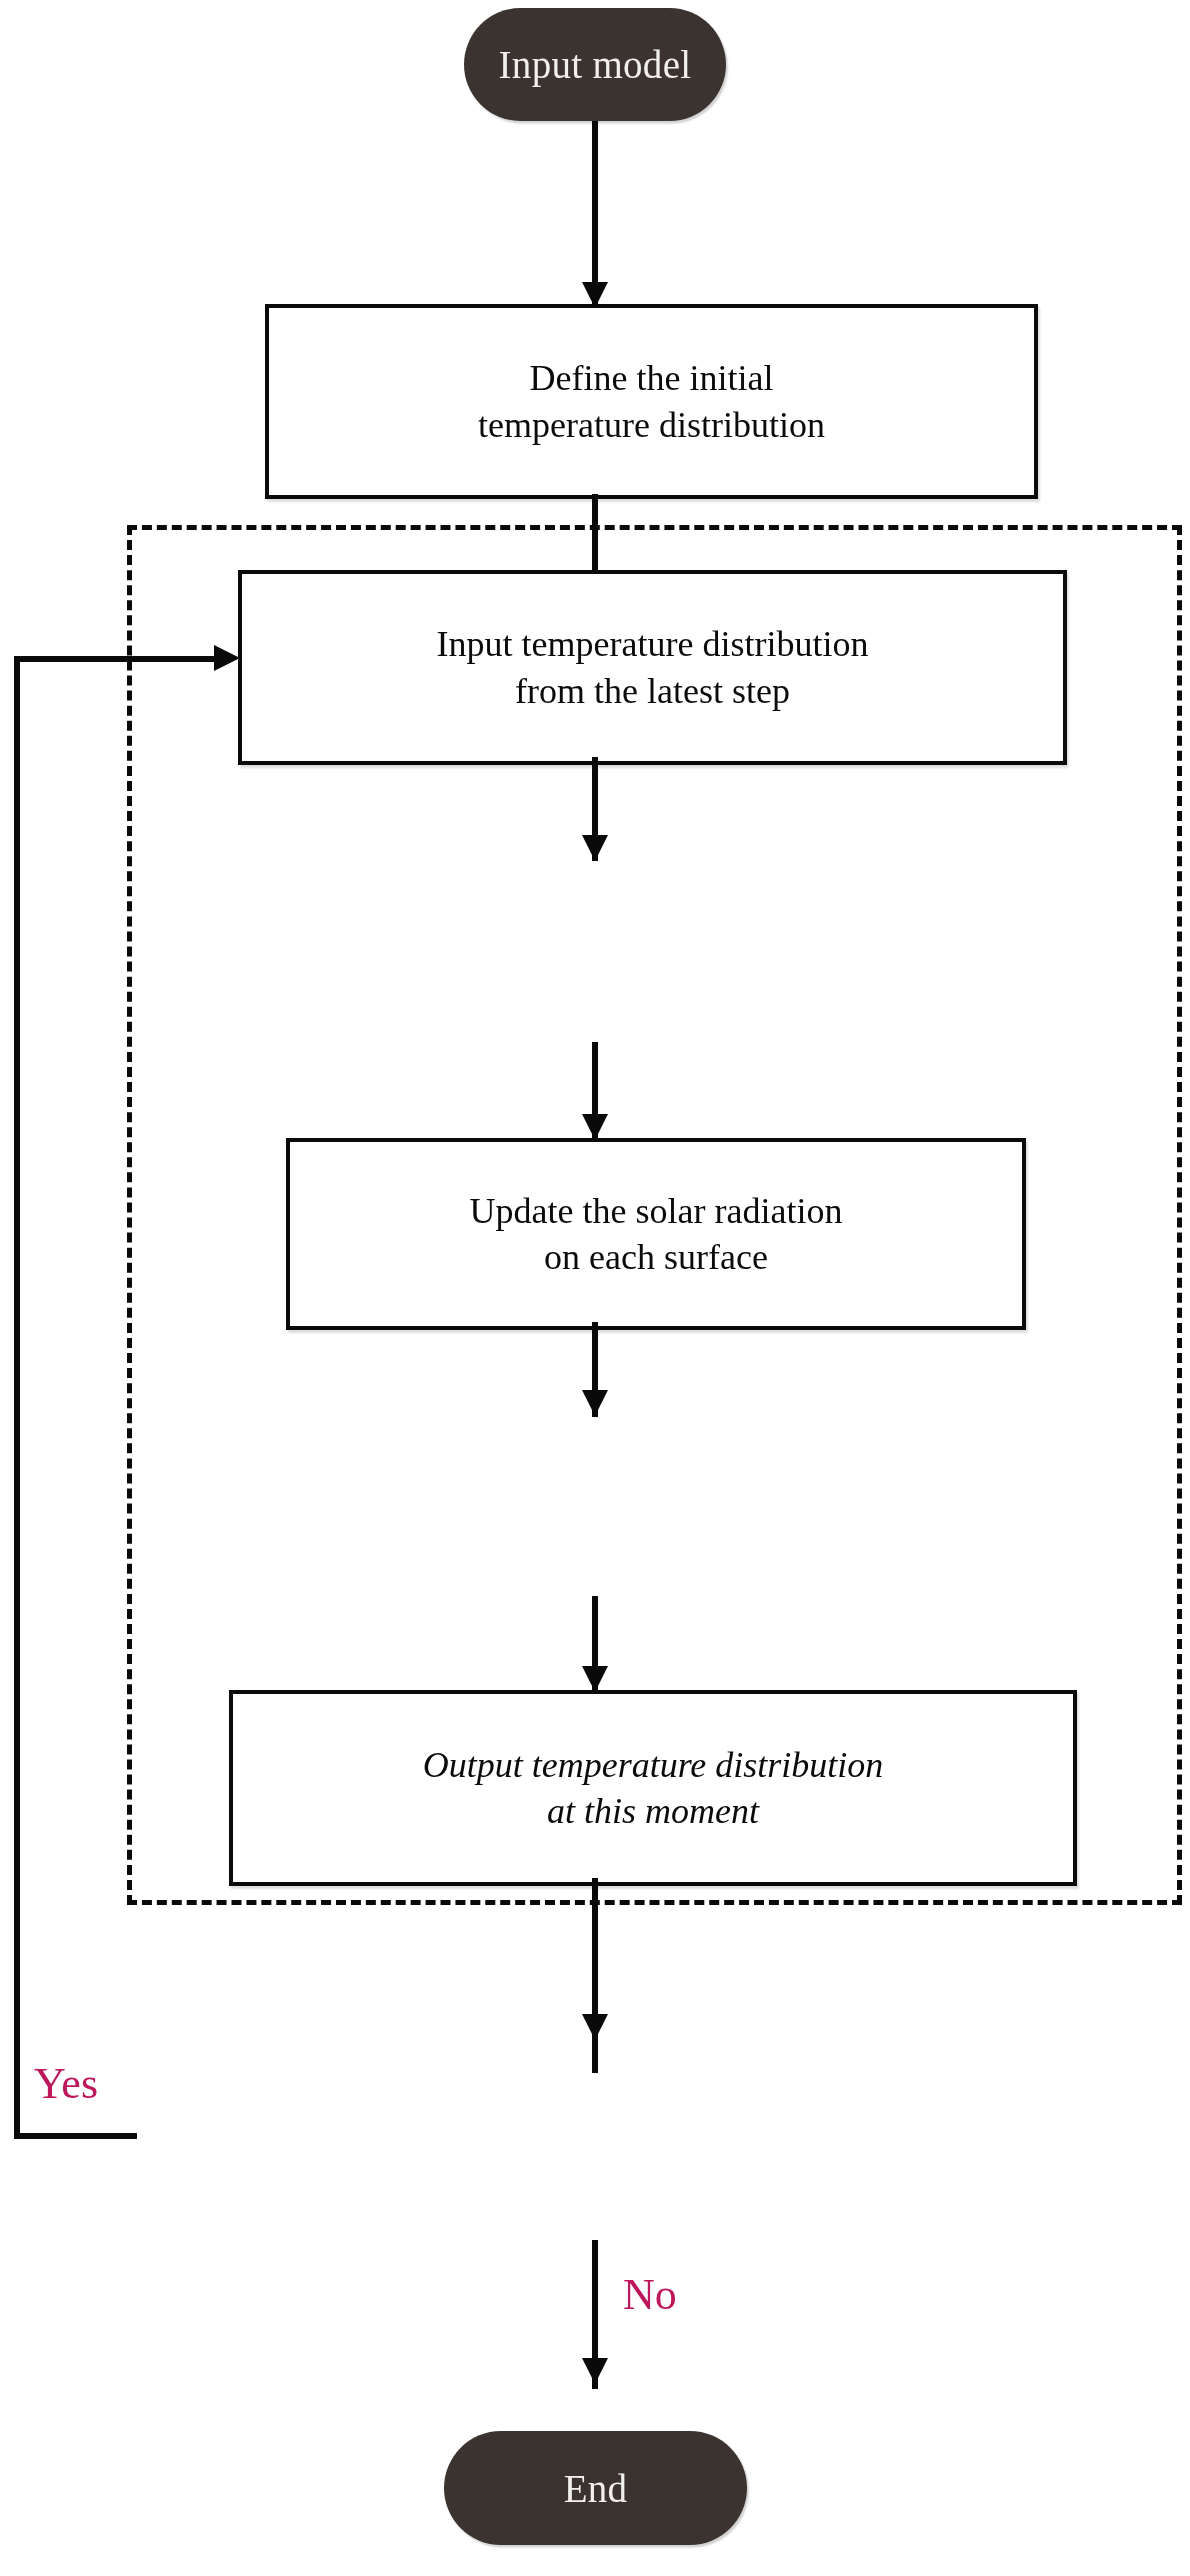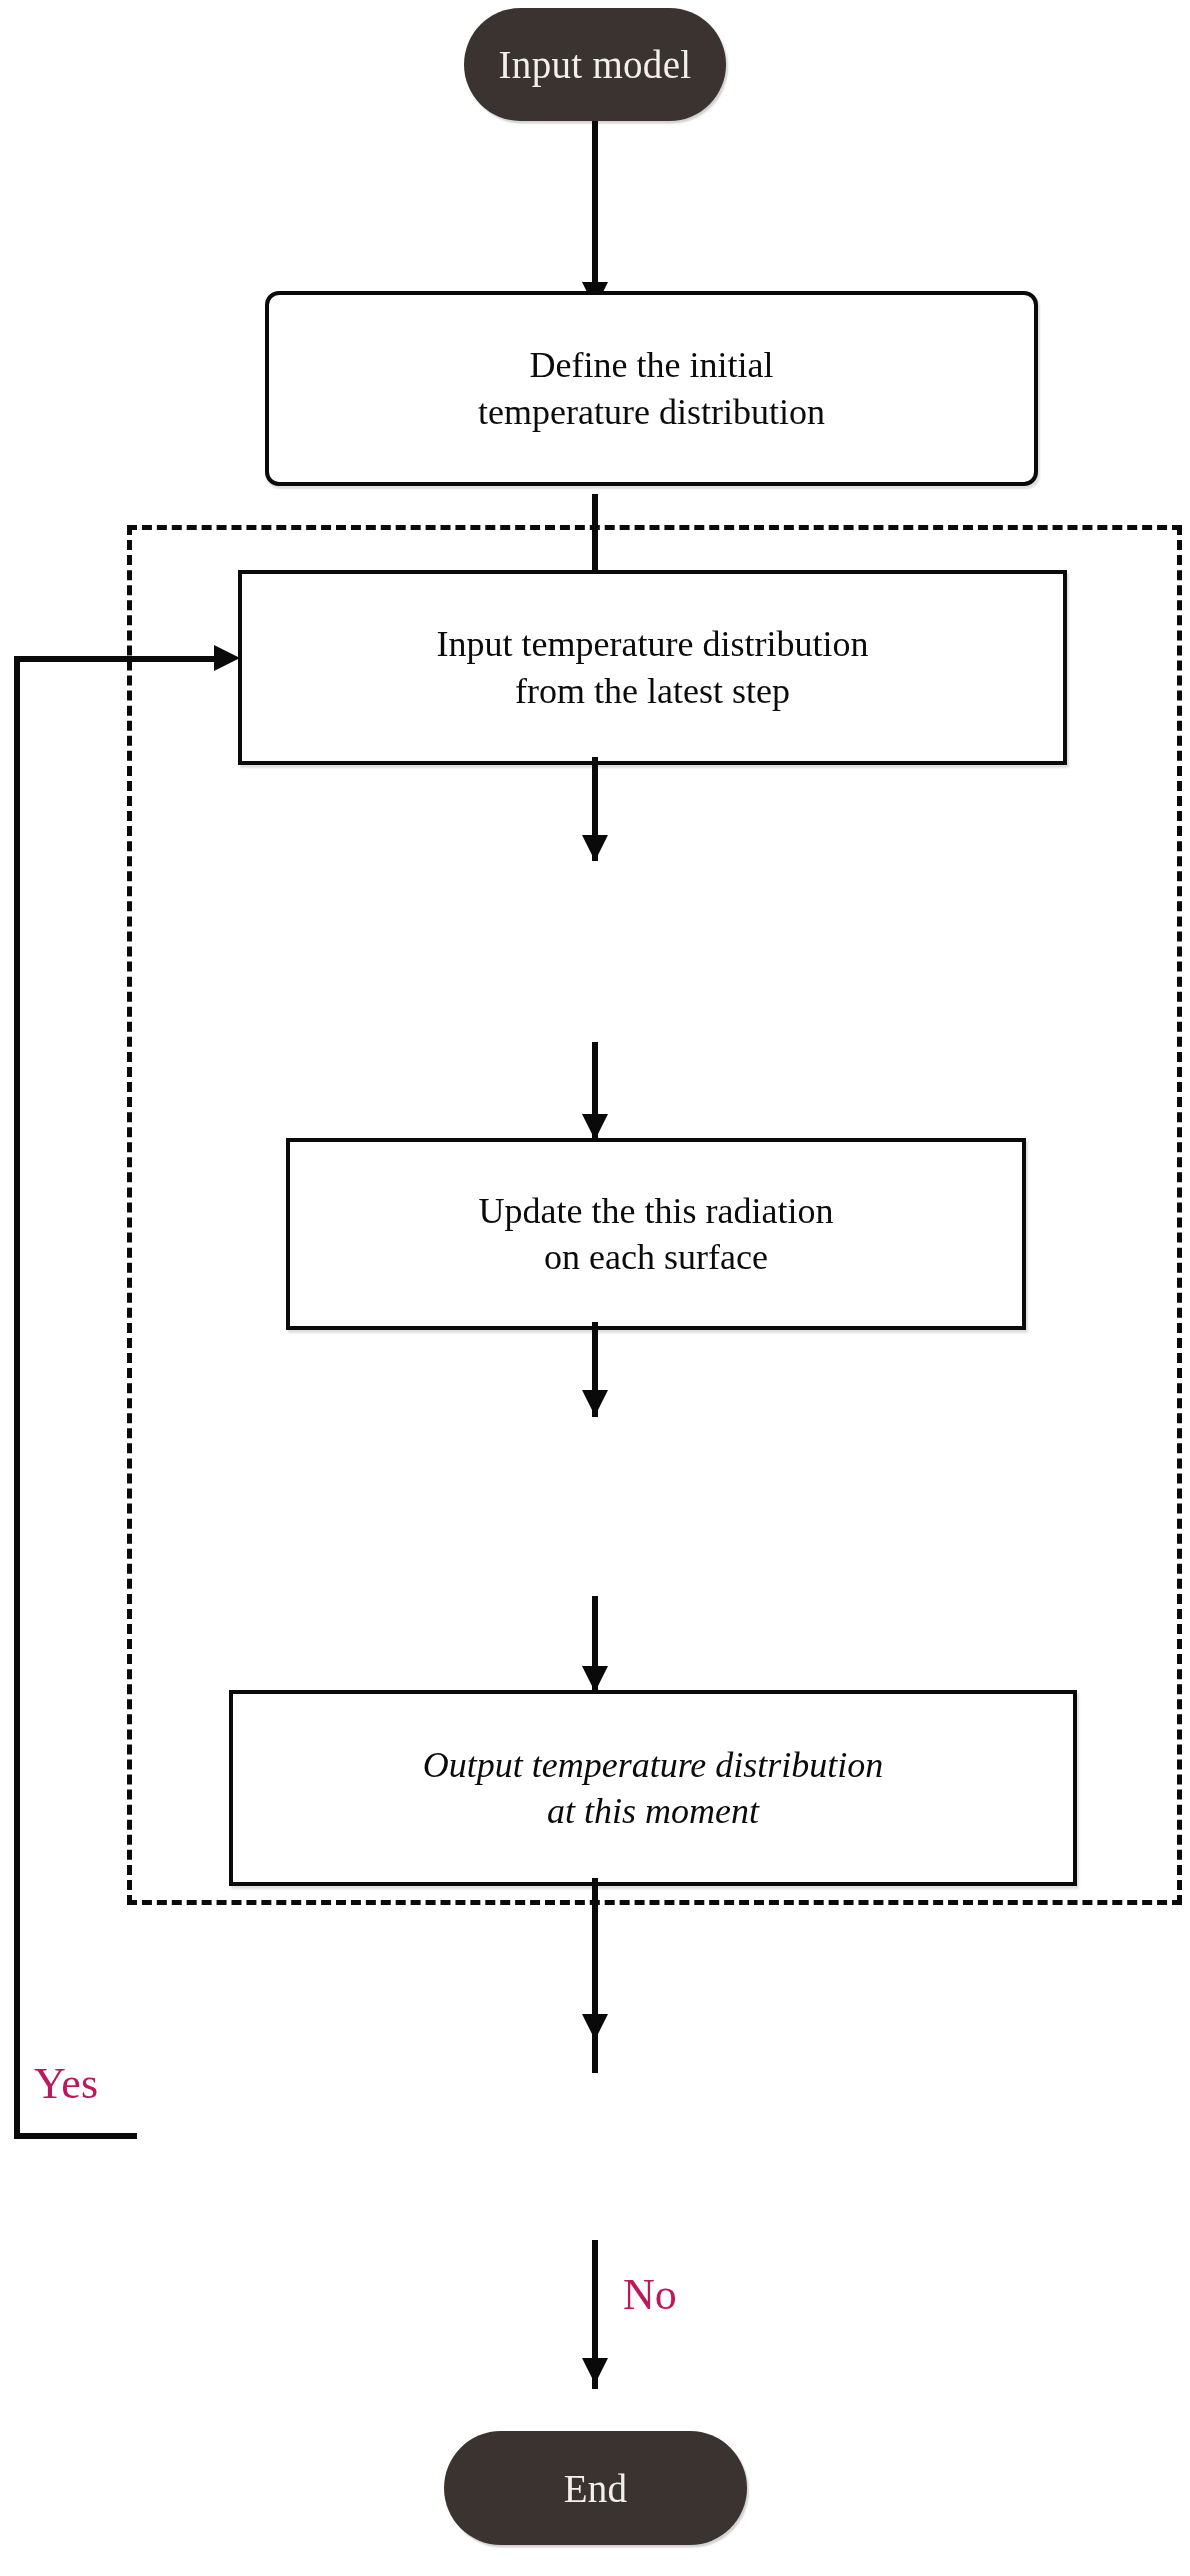--- a/index.html
+++ b/index.html
@@ -89,42 +89,42 @@
 
   <div class="dashed-box" style="left:127px;top:525px;width:1045px;height:1370px;"></div>
 
   <div class="terminator" style="left:464px;top:7.8px;width:262px;height:113px;">
     <span class="lbl">Input model</span>
   </div>
 
   <div class="vline" style="left:592px;top:121px;height:187px;"></div>
   <div class="arrowhead-down" style="left:582px;top:282px;"></div>
 
-  <div class="process" style="left:265px;top:291px;width:765px;height:187px;border-radius:14px;">
+  <div class="process" style="left:265px;top:304px;width:765px;height:187px;">
     <span class="lbl">Define the initial
 temperature distribution</span>
   </div>
 
   <div class="vline" style="left:592px;top:494px;height:104px;"></div>
   <div class="arrowhead-down" style="left:582px;top:571px;"></div>
 
   <div class="process" style="left:238px;top:570px;width:821px;height:187px;">
     <span class="lbl">Input temperature distribution
 from the latest step</span>
   </div>
 
   <div class="vline" style="left:592px;top:757px;height:104px;"></div>
   <div class="arrowhead-down" style="left:582px;top:835px;"></div>
 
 
   <div class="vline" style="left:592px;top:1042px;height:99px;"></div>
   <div class="arrowhead-down" style="left:582px;top:1114px;"></div>
 
   <div class="process" style="left:286px;top:1138px;width:732px;height:184px;">
-    <span class="lbl">Update the this radiation
+    <span class="lbl">Update the solar radiation
 on each surface</span>
   </div>
 
   <div class="vline" style="left:592px;top:1322px;height:95px;"></div>
   <div class="arrowhead-down" style="left:582px;top:1390px;"></div>
 
 
   <div class="vline" style="left:592px;top:1596px;height:97px;"></div>
   <div class="arrowhead-down" style="left:582px;top:1666px;"></div>
 

